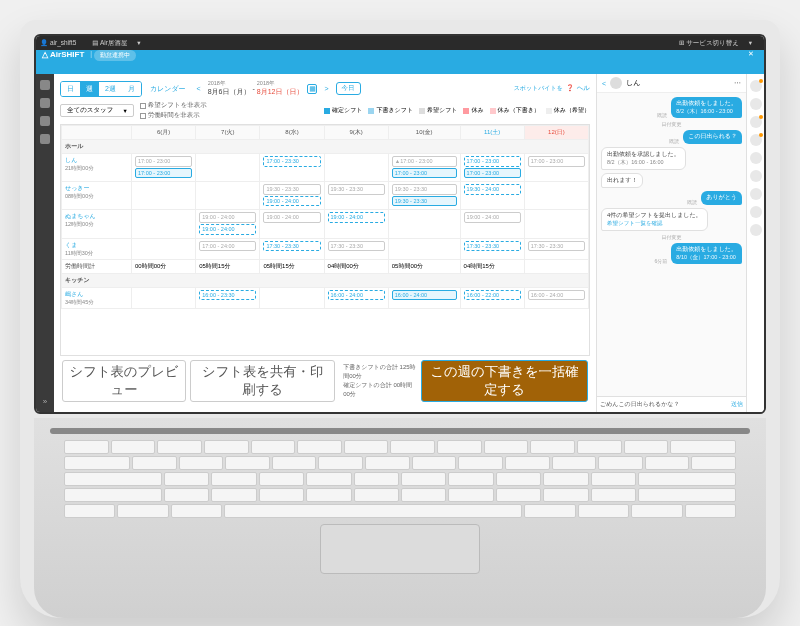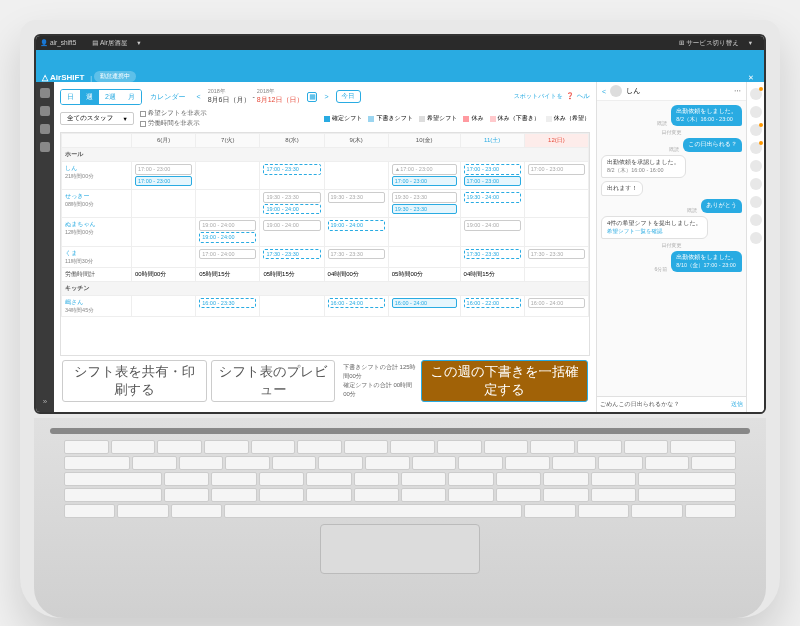--- a/index.html
+++ b/index.html
@@ -2,21 +2,21 @@
 <html><head>
 <meta charset="utf-8">
 <style>
 * { margin:0; padding:0; box-sizing:border-box; }
 body { background:#f0f0f0; font-family:-apple-system,'Hiragino Sans',sans-serif; display:flex; justify-content:center; padding:20px; }
 .laptop { width:760px; background:#e8e8e8; border-radius:16px 16px 40px 40px; padding:14px 14px 0; box-shadow:0 20px 40px rgba(0,0,0,.15); }
 .screen { width:100%; height:380px; background:#fff; border-radius:6px; overflow:hidden; border:2px solid #333; display:flex; flex-direction:column; font-size:7px; }
 .titlebar { background:#2a2a2a; color:#ccc; height:14px; display:flex; align-items:center; padding:0 4px; font-size:6.5px; }
 .titlebar .spacer { flex:1; }
 .titlebar span { margin-right:8px; }
-.topbar { background:#29abe2; color:#fff; height:32px; display:flex; align-items:flex-end; padding:0 6px; font-size:7px; }
+.topbar { background:#29abe2; color:#fff; height:24px; display:flex; align-items:flex-start; padding:0 6px; font-size:7px; }
 .logo { font-weight:600; font-size:8px; margin-right:6px; }
 .pill { background:rgba(255,255,255,.25); border-radius:8px; padding:1px 6px; font-size:6px; }
 .topbar .spacer { flex:1; }
 .close-x { width:14px; text-align:center; cursor:pointer; }
 .body { flex:1; display:flex; overflow:hidden; }
 .leftnav { width:18px; background:#3a3a3a; display:flex; flex-direction:column; align-items:center; padding-top:6px; gap:8px; }
 .leftnav .ico { width:10px; height:10px; background:#888; border-radius:2px; }
 .leftnav .expand { margin-top:auto; margin-bottom:6px; color:#aaa; font-size:8px; }
 .main { flex:1; display:flex; flex-direction:column; padding:6px; overflow:hidden; }
 .controls { display:flex; align-items:center; gap:4px; margin-bottom:4px; font-size:7px; }
@@ -325,22 +325,22 @@
                   </td>
       <td class="sunbg">
                     <div class="shift request">16:00 - 24:00</div>
                   </td>
     </tr>
   </tbody>
             </table>
   </div>
 
   <div class="footer">
+    <button class="btn">シフト表のプレビュー</button>
     <button class="btn">シフト表を共有・印刷する</button>
-    <button class="btn">シフト表のプレビュー</button>
     <div style="flex:1"></div>
     <div class="totals">
       <div><span>下書きシフトの合計</span> <span>125時間00分</span></div>
       <div><span>確定シフトの合計</span> <span>00時間00分</span></div>
     </div>
     <button class="btn primary">この週の下書きを一括確定する</button>
   </div>
 </div>
 
 <div class="chat">

